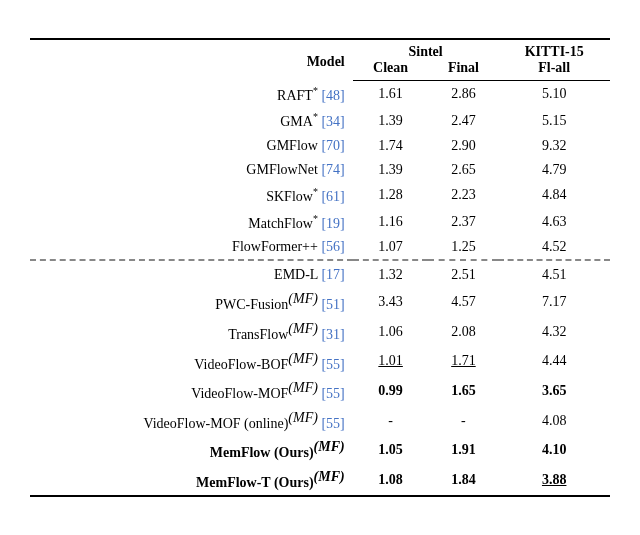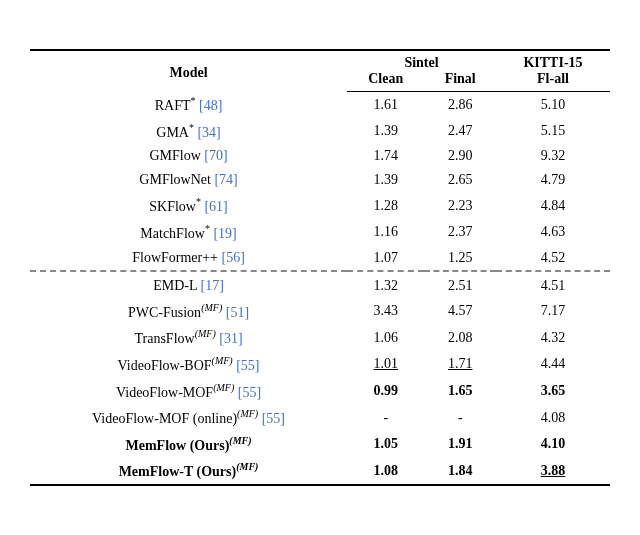--- a/index.html
+++ b/index.html
@@ -20,21 +20,21 @@
     table {
       width: 100%;
       border-collapse: collapse;
       text-align: center;
     }
     th, td {
       padding: 4px 8px;
       white-space: nowrap;
     }
     .model-col {
-      text-align: center;
+      text-align: right;
       min-width: 180px;
     }
     .header-top th {
       border-top: 2px solid #000;
       border-bottom: none;
       padding-bottom: 0;
     }
     .header-bottom th {
       border-bottom: 1.5px solid #000;
       padding-top: 0;
@@ -52,21 +52,21 @@
     .sintel-span {
       border-bottom: 1px solid #000;
     }
     .kitti-span {
       border-bottom: 1px solid #000;
     }
     sup {
       font-size: 10px;
     }
     .superscript-mf {
-      font-size: 10px;
+      font-size: 14px;
       vertical-align: super;
       font-style: italic;
     }
   </style>
 </head>
 <body>
 
 <div class="table-container">
   <table>
     <thead>

